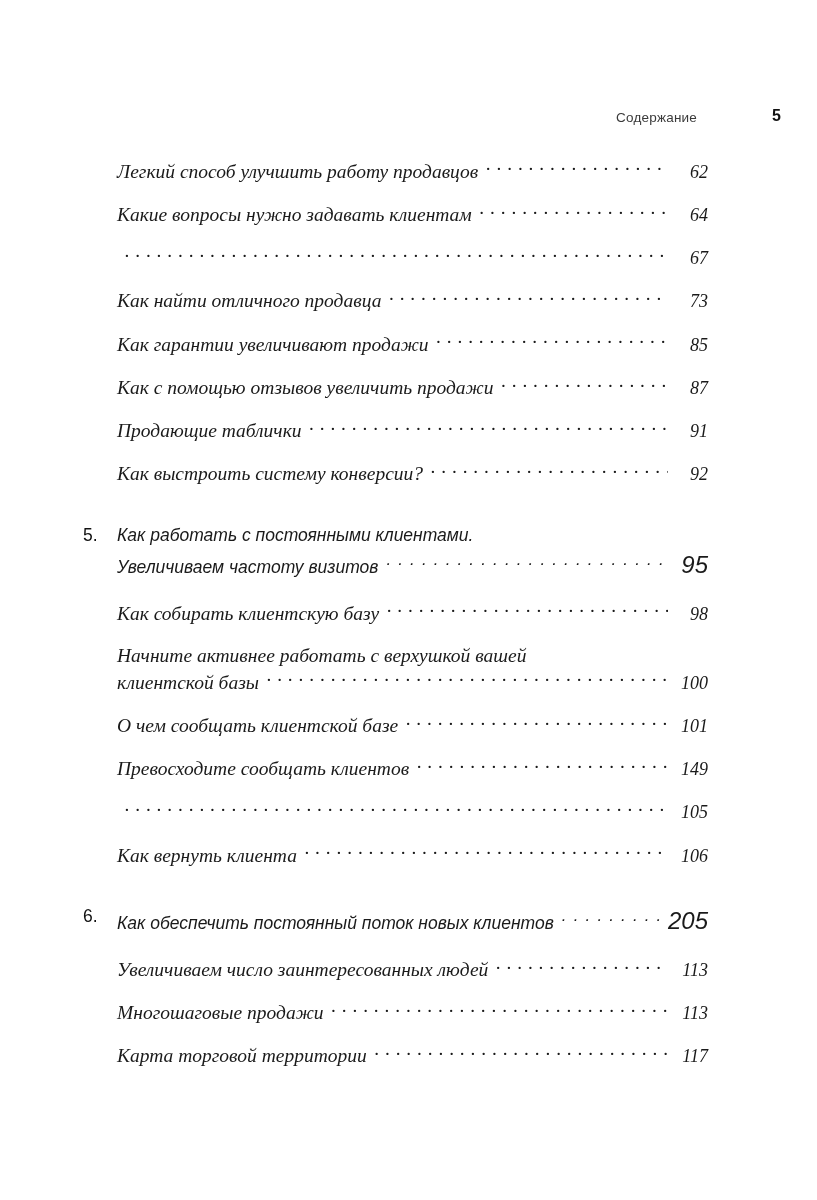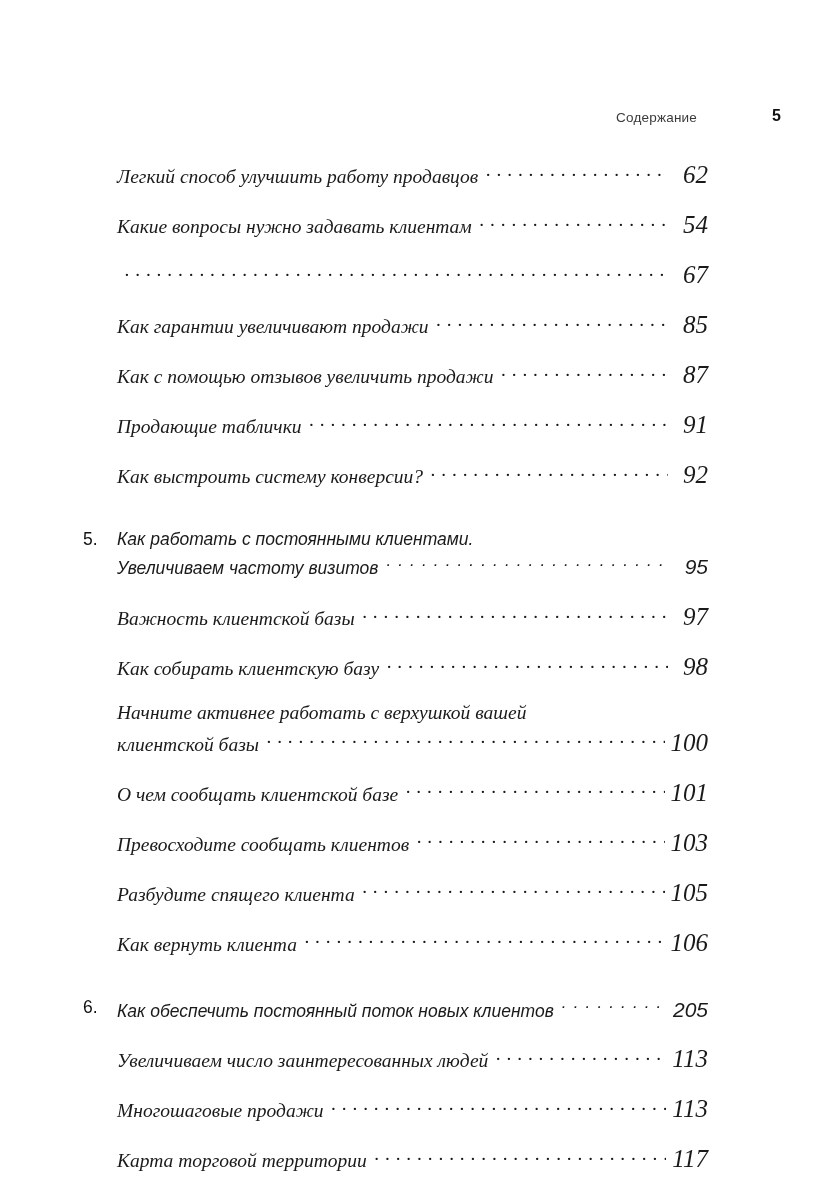--- a/index.html
+++ b/index.html
@@ -126,25 +126,25 @@
     font-size: 19px;
   }
   .entry.numbered .leader::after {
     font-size: 17px;
     letter-spacing: 1.2px;
   }
   .pageno {
     flex: 0 0 auto;
     text-align: right;
     min-width: 34px;
-    font-size: 25px;
+    font-size: 18px;
   }
   .entry.numbered .pageno {
     font-family: "Liberation Sans", sans-serif;
-    font-size: 21px;
+    font-size: 24px;
   }
 </style>
 </head>
 <body>
 
 <div class="page">
 
   <div class="running-head">
     <span class="rh-title">Содержание</span>
     <span class="rh-page">5</span>
@@ -161,30 +161,40 @@
               <span class="pageno">62</span>
             </span>
           </span>
         </div>
         <div class="entry">
           <span class="sub-indent"></span>
           <span class="lines">
             <span class="lastline">
               <span class="title-text">Какие вопросы нужно задавать клиентам</span>
               <span class="leader"></span>
-              <span class="pageno">54</span>
+              <span class="pageno">64</span>
             </span>
           </span>
         </div>
         <div class="entry">
           <span class="sub-indent"></span>
           <span class="lines">
             <span class="lastline">
               <span class="leader"></span>
               <span class="pageno">67</span>
+            </span>
+          </span>
+        </div>
+        <div class="entry">
+          <span class="sub-indent"></span>
+          <span class="lines">
+            <span class="lastline">
+              <span class="title-text">Как найти отличного продавца</span>
+              <span class="leader"></span>
+              <span class="pageno">73</span>
             </span>
           </span>
         </div>
         <div class="entry">
           <span class="sub-indent"></span>
           <span class="lines">
             <span class="lastline">
               <span class="title-text">Как гарантии увеличивают продажи</span>
               <span class="leader"></span>
               <span class="pageno">85</span>
@@ -231,30 +241,20 @@
               <span class="title-text">Увеличиваем частоту визитов</span>
               <span class="leader"></span>
               <span class="pageno">95</span>
             </span>
           </span>
         </div>
         <div class="entry">
           <span class="sub-indent"></span>
           <span class="lines">
             <span class="lastline">
-              <span class="title-text">Важность клиентской базы</span>
-              <span class="leader"></span>
-              <span class="pageno">97</span>
-            </span>
-          </span>
-        </div>
-        <div class="entry">
-          <span class="sub-indent"></span>
-          <span class="lines">
-            <span class="lastline">
               <span class="title-text">Как собирать клиентскую базу</span>
               <span class="leader"></span>
               <span class="pageno">98</span>
             </span>
           </span>
         </div>
         <div class="entry">
           <span class="sub-indent"></span>
           <span class="lines">
             <span class="line">Начните активнее работать с верхушкой вашей</span>
@@ -274,29 +274,28 @@
               <span class="pageno">101</span>
             </span>
           </span>
         </div>
         <div class="entry">
           <span class="sub-indent"></span>
           <span class="lines">
             <span class="lastline">
               <span class="title-text">Превосходите сообщать клиентов</span>
               <span class="leader"></span>
-              <span class="pageno">103</span>
-            </span>
-          </span>
-        </div>
-        <div class="entry">
-          <span class="sub-indent"></span>
-          <span class="lines">
-            <span class="lastline">
-              <span class="title-text">Разбудите спящего клиента</span>
+              <span class="pageno">149</span>
+            </span>
+          </span>
+        </div>
+        <div class="entry">
+          <span class="sub-indent"></span>
+          <span class="lines">
+            <span class="lastline">
               <span class="leader"></span>
               <span class="pageno">105</span>
             </span>
           </span>
         </div>
         <div class="entry">
           <span class="sub-indent"></span>
           <span class="lines">
             <span class="lastline">
               <span class="title-text">Как вернуть клиента</span>

